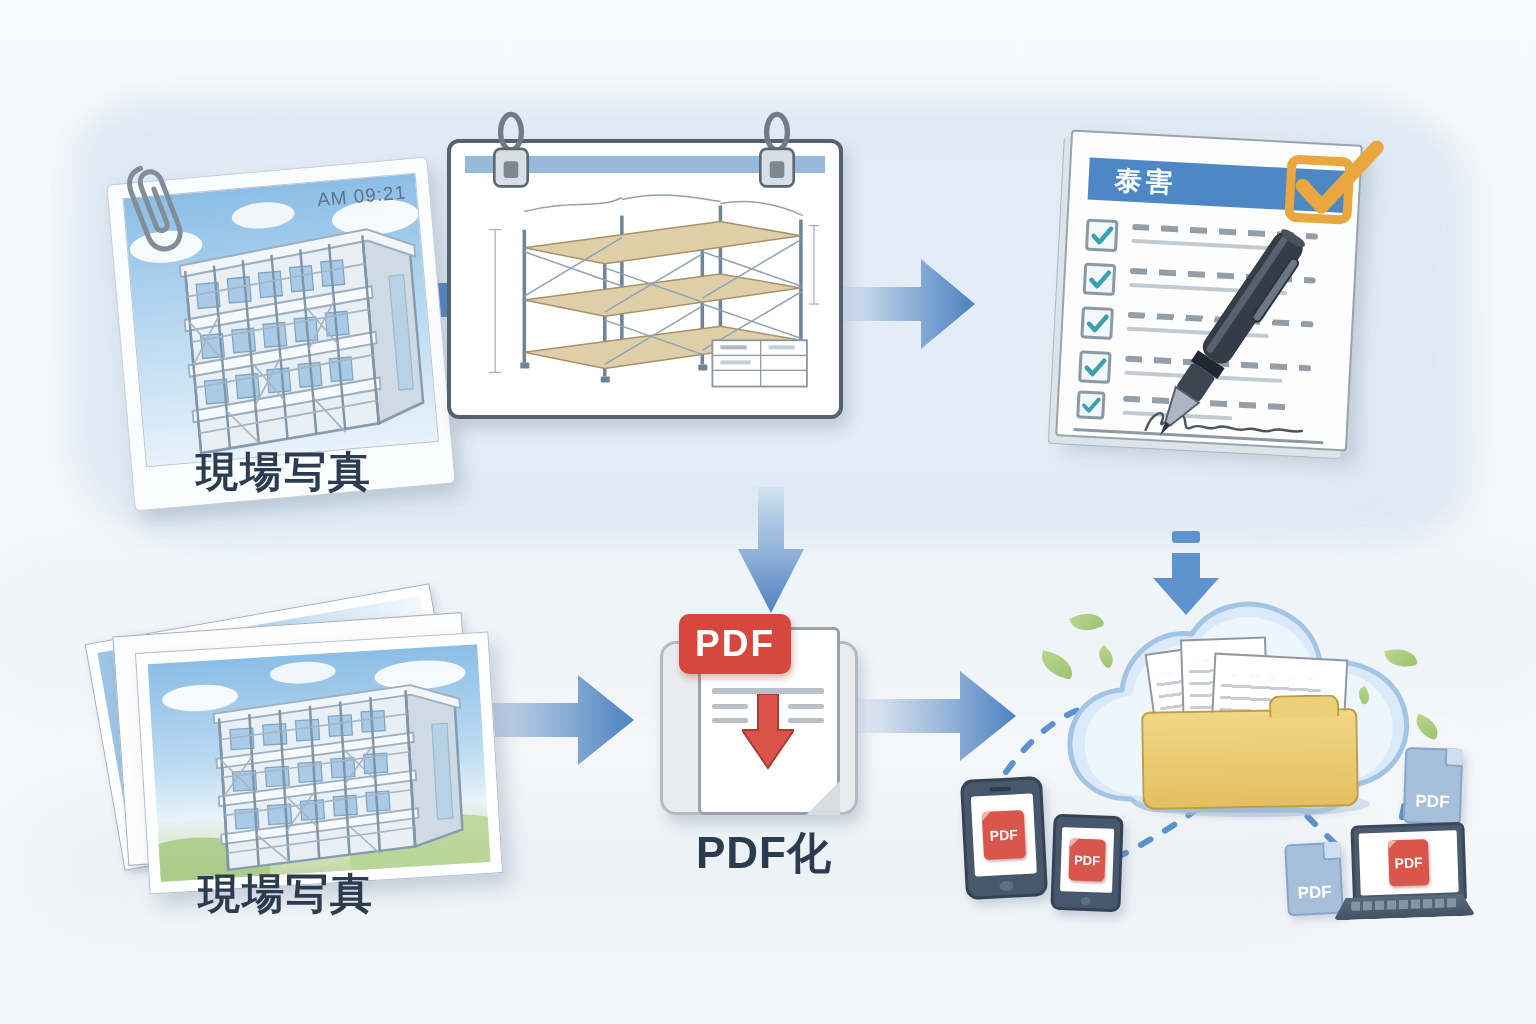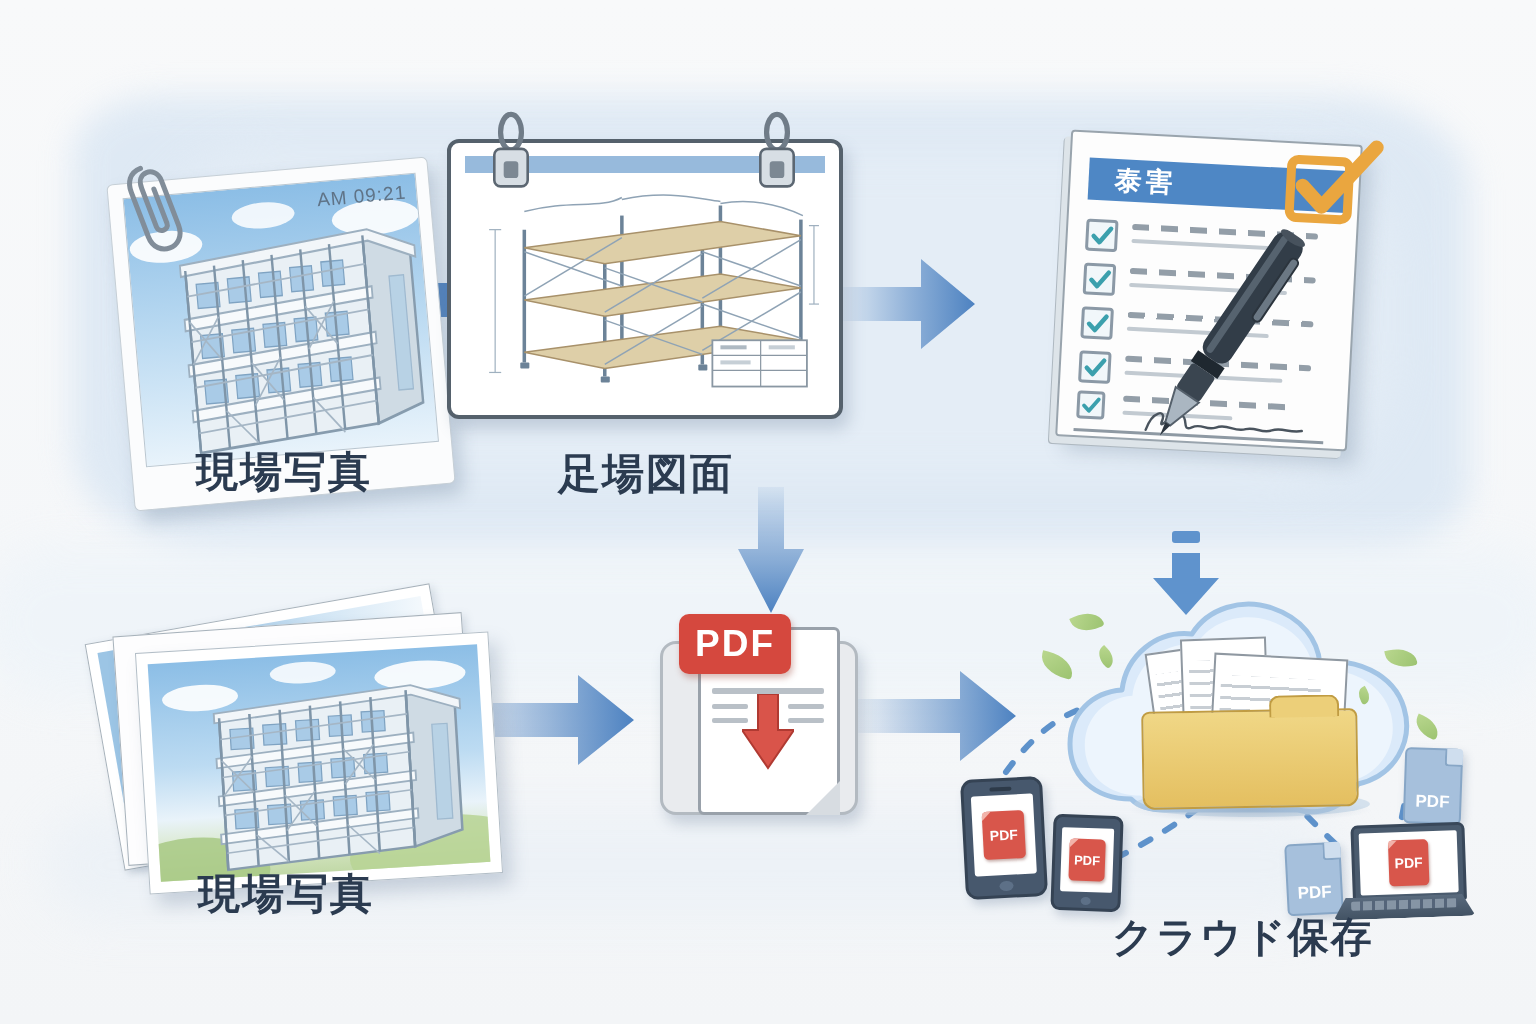--- a/index.html
+++ b/index.html
@@ -295,21 +295,20 @@
         <rect x="242" y="154" width="94" height="46" fill="#ffffff" stroke="#8a97a3" stroke-width="1.8"></rect>
         <line x1="242" y1="169" x2="336" y2="169" stroke="#8a97a3" stroke-width="1.2"></line>
         <line x1="242" y1="184" x2="336" y2="184" stroke="#8a97a3" stroke-width="1.2"></line>
         <line x1="290" y1="154" x2="290" y2="200" stroke="#8a97a3" stroke-width="1.2"></line>
         <rect x="250" y="159" width="26" height="4" fill="#aeb9c2"></rect>
         <rect x="298" y="159" width="26" height="4" fill="#c6cfd6"></rect>
         <rect x="250" y="174" width="30" height="4" fill="#c6cfd6"></rect>
       </g>
     </svg>
   </div>
-  <div class="lbl" style="left:558px; top:446px; font-size:42px;">足場図面</div>
 
   <svg class="arrow" style="left:843px; top:252px;" width="132" height="104" viewBox="0 0 132 104">
     <defs>
       <linearGradient id="agr1" x1="0" y1="0" x2="1" y2="0">
         <stop offset="0" stop-color="#4d82c1" stop-opacity="0.05"></stop>
         <stop offset="0.5" stop-color="#4d82c1" stop-opacity="0.55"></stop>
         <stop offset="1" stop-color="#4d82c1" stop-opacity="1"></stop>
       </linearGradient>
     </defs>
     <path d="M0,35 H78 V7 L132,52 L78,97 V69 H0 Z" fill="url(#agr1)"></path>
@@ -426,20 +425,21 @@
   <div class="pdf-line" style="left:712px; top:704px; width:36px; height:5px;"></div>
   <div class="pdf-line" style="left:712px; top:718px; width:36px; height:5px;"></div>
   <div class="pdf-line" style="left:788px; top:704px; width:36px; height:5px;"></div>
   <div class="pdf-line" style="left:788px; top:718px; width:36px; height:5px;"></div>
   <svg class="pdf-arrow" viewBox="0 0 52 78">
     <path d="M16,0 H36 V36 H52 L26,74 L0,36 H16 Z" fill="#d9544a" stroke="#b03a32" stroke-width="2"></path>
   </svg>
   <div class="pdf-badge">
       <span>PDF</span>
     </div>
+  <div class="lbl" style="left:696px; top:824px; font-size:44px; letter-spacing:1px;">PDF化</div>
 
   <svg class="arrow" style="left:856px; top:664px;" width="160" height="104" viewBox="0 0 160 104">
     <defs>
       <linearGradient id="agr4" x1="0" y1="0" x2="1" y2="0">
         <stop offset="0" stop-color="#4d82c1" stop-opacity="0.05"></stop>
         <stop offset="0.55" stop-color="#4d82c1" stop-opacity="0.55"></stop>
         <stop offset="1" stop-color="#4d82c1" stop-opacity="1"></stop>
       </linearGradient>
     </defs>
     <path d="M0,35 H104 V7 L160,52 L104,97 V69 H0 Z" fill="url(#agr4)"></path>
@@ -492,15 +492,14 @@
         <div class="rpdf" style="width:40px; height:46px; font-size:14px;">
             <span>PDF</span>
           </div>
       </div>
     </div>
     <div class="lbase">
       <div class="keys"></div>
     </div>
   </div>
 
-  <div class="lbl" style="left:1112px; top:910px; font-size:41px;">クラウド保存</div>
 
 </div>
 
 </body></html>

